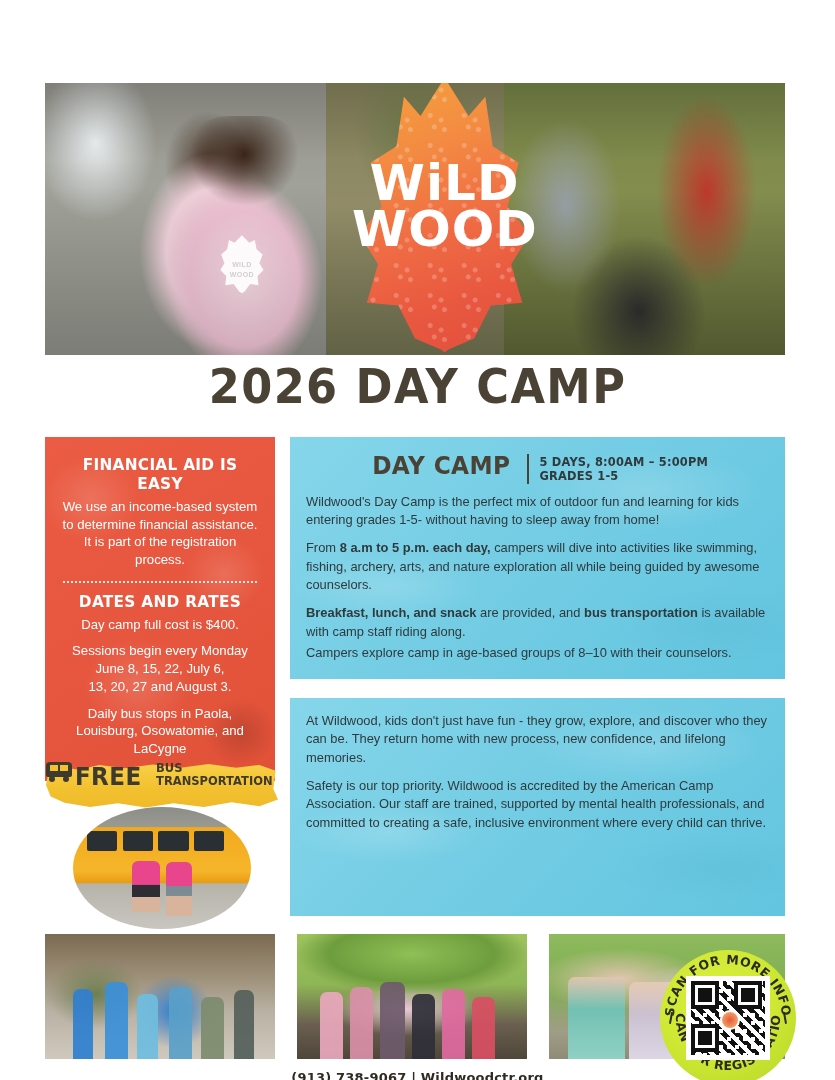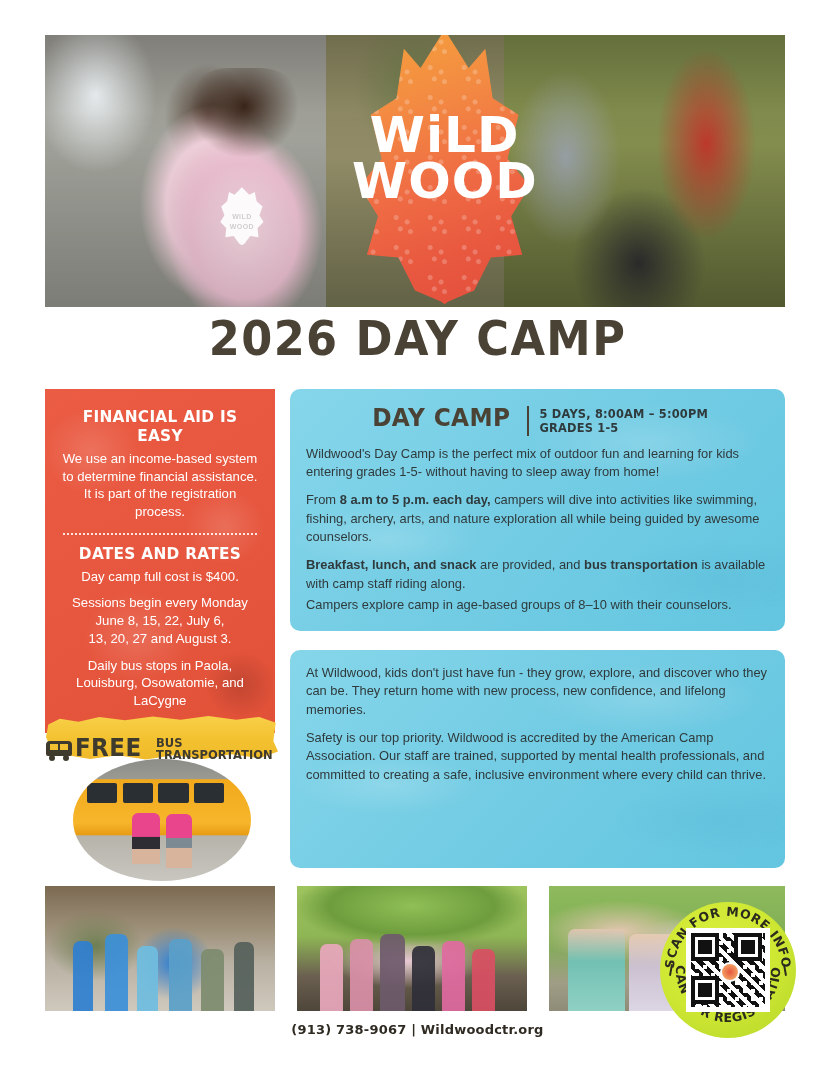--- a/index.html
+++ b/index.html
@@ -1,17 +1,17 @@
 <!DOCTYPE html>
 <html><head>
 <meta charset="utf-8">
 <style>
   html,body{margin:0;padding:0;background:#ffffff;}
   body{width:835px;height:1080px;overflow:hidden;font-family:"Liberation Sans",sans-serif;}
-  .page{position:relative;width:835px;height:828px;background:#fff;}
+  .page{position:relative;width:835px;height:828px;background:#fff;margin-top:48px;}
 
   
   .hero{position:absolute;left:45px;top:35px;width:740px;height:272px;overflow:hidden;background:#6d6a5a;}
   .hero-photo{position:absolute;inset:0;}
   .hp{position:absolute;top:0;height:100%;}
   .hp1{left:0;width:38%;background:
      radial-gradient(ellipse 40% 55% at 60% 62%,#e8b6c8 0%,#f2d3dd 42%,rgba(242,211,221,0) 66%),
      radial-gradient(ellipse 22% 28% at 58% 30%,#4a3528 0%,rgba(74,53,40,0) 70%),
      radial-gradient(ellipse 30% 40% at 18% 22%,#e9eef0 0%,rgba(233,238,240,0) 72%),
      linear-gradient(180deg,#8e8d86 0%,#a3a49c 38%,#8d8e86 100%);}
@@ -67,21 +67,21 @@
   .o-head{font-family:"DejaVu Sans",sans-serif;font-weight:700;font-size:16.5px;letter-spacing:.3px;
      transform:scaleX(.93);margin:4px 0 5px;}
   .o-body{font-size:13.2px;line-height:1.34;text-align:center;}
   .o-divider{height:0;border-top:2px dotted rgba(255,255,255,.85);margin:12px 4px 9px;}
   .o-sp{height:9px;}
 
   
   .bus-banner{position:absolute;left:46px;top:714px;width:232px;height:48px;}
   .bus-banner .brush{position:absolute;inset:0;background:linear-gradient(180deg,#f8d14a 0%,#f3c12f 55%,#eeb92a 100%);
      clip-path:polygon(1% 22%,6% 10%,14% 16%,23% 6%,34% 13%,46% 5%,58% 12%,70% 4%,82% 12%,92% 6%,99% 18%,98% 56%,100% 78%,92% 92%,80% 84%,68% 94%,55% 86%,43% 95%,31% 86%,19% 94%,8% 85%,2% 72%,0% 48%);}
-  .bus-banner .inner{position:absolute;inset:0;display:flex;align-items:flex-end;justify-content:center;gap:7px;color:#3f3a2e;}
+  .bus-banner .inner{position:absolute;inset:0;display:flex;align-items:flex-start;justify-content:center;gap:7px;color:#3f3a2e;}
   .bus-ic{width:26px;height:21px;position:relative;}
   .bus-ic .body{position:absolute;left:0;top:0;width:26px;height:15px;background:#3f3a2e;border-radius:4px 4px 2px 2px;}
   .bus-ic .win{position:absolute;top:3px;width:8px;height:6px;background:#f3c12f;}
   .bus-ic .w1{left:3.5px}.bus-ic .w2{left:14px}
   .bus-ic .wh{position:absolute;top:14px;width:6px;height:6px;border-radius:50%;background:#3f3a2e;}
   .bus-ic .h1{left:3px}.bus-ic .h2{left:17px}
   .free-w{font-family:"DejaVu Sans",sans-serif;font-weight:700;font-size:25px;letter-spacing:.5px;transform:scaleX(.92);}
   .bus-w{font-family:"DejaVu Sans",sans-serif;font-weight:700;font-size:12.5px;line-height:1.02;text-align:left;transform:scaleX(.92);}
 
   
@@ -89,21 +89,21 @@
   .bus-photo .bg{position:absolute;inset:0;background:
      linear-gradient(180deg,#8d8d88 0%,#9a9a93 16%,#f2a91c 17%,#f6b62b 52%,#e89c14 62%,#b6b3ab 63%,#c9c6bf 100%);}
   .bus-photo .wind{position:absolute;top:20%;height:16%;background:#2a2f33;border-radius:2px;}
   .bus-photo .wi1{left:8%;width:17%}.bus-photo .wi2{left:28%;width:17%}
   .bus-photo .wi3{left:48%;width:17%}.bus-photo .wi4{left:68%;width:17%}
   .bus-photo .p1{position:absolute;left:33%;top:44%;width:16%;height:42%;background:linear-gradient(180deg,#e8458c 0%,#e8458c 46%,#2d2d33 47%,#2d2d33 70%,#d7b49b 71%,#d7b49b 100%);border-radius:6px 6px 0 0;}
   .bus-photo .p2{position:absolute;left:52%;top:45%;width:15%;height:44%;background:linear-gradient(180deg,#e8458c 0%,#e8458c 44%,#7b8a93 45%,#7b8a93 62%,#d7b49b 63%,#d7b49b 100%);border-radius:6px 6px 0 0;}
 
   
   .blue{position:absolute;left:290px;background:linear-gradient(135deg,#86d6ea 0%,#74cde4 45%,#63c5e0 100%);
-     box-sizing:border-box;color:#2f3a3d;overflow:hidden;border-radius:10px;}
+     box-sizing:border-box;color:#2f3a3d;overflow:hidden;}
   .blue:before{content:"";position:absolute;inset:0;opacity:.16;
      background:radial-gradient(ellipse 34% 24% at 72% 22%,#fff,transparent 70%),
                 radial-gradient(ellipse 28% 20% at 20% 62%,#fff,transparent 70%),
                 radial-gradient(ellipse 30% 22% at 86% 78%,#4aa9c6,transparent 70%);}
   .blue > *{position:relative;}
   .b1{top:389px;width:495px;height:242px;padding:14px 16px 0;}
   .b2{top:650px;width:495px;height:218px;padding:14px 16px 0;}
   .b-headrow{display:flex;align-items:flex-start;justify-content:center;gap:11px;margin:2px 0 9px;}
   .b-head{font-family:"DejaVu Sans",sans-serif;font-weight:700;font-size:25px;color:#4a4234;letter-spacing:.4px;
      transform:scaleX(.93);line-height:1.02;}

